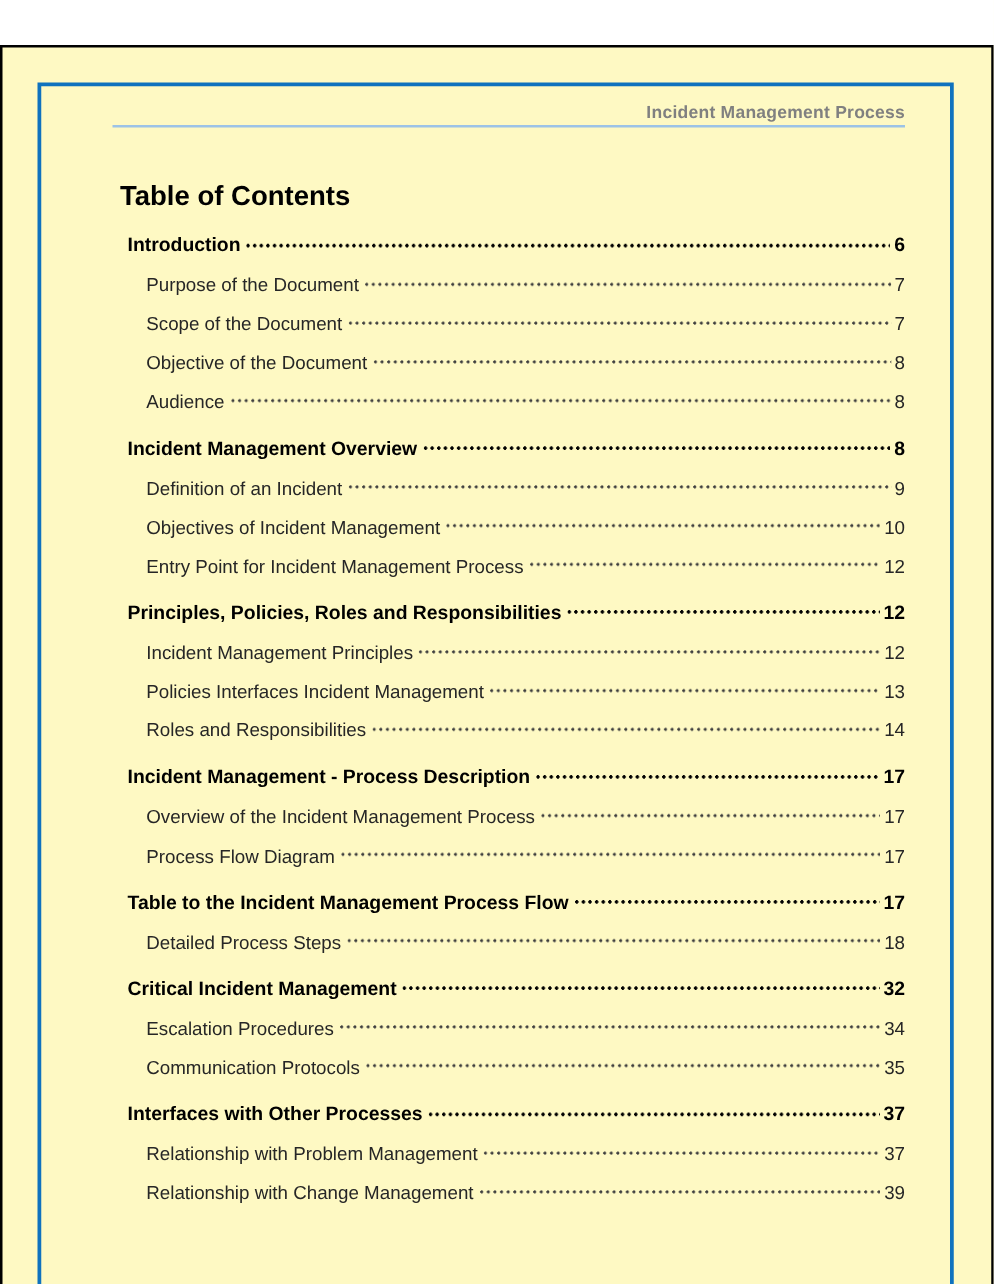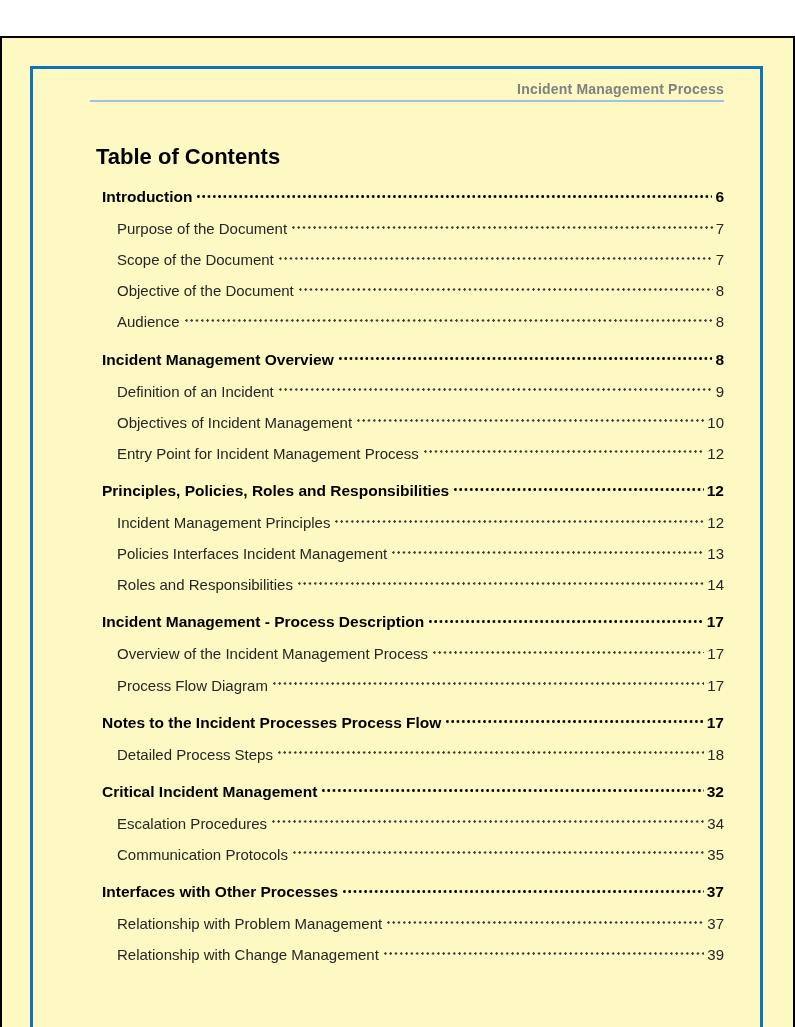--- a/index.html
+++ b/index.html
@@ -210,21 +210,21 @@
       <span class="toc-label">Overview of the Incident Management Process</span>
       <span class="leader"></span>
       <span class="toc-page">17</span>
     </div>
       <div class="toc-row l2">
       <span class="toc-label">Process Flow Diagram</span>
       <span class="leader"></span>
       <span class="toc-page">17</span>
     </div>
       <div class="toc-row l1">
-      <span class="toc-label">Notes to the Incident Processes Process Flow</span>
+      <span class="toc-label">Table to the Incident Management Process Flow</span>
       <span class="leader"></span>
       <span class="toc-page">17</span>
     </div>
       <div class="toc-row l2">
       <span class="toc-label">Detailed Process Steps</span>
       <span class="leader"></span>
       <span class="toc-page">18</span>
     </div>
       <div class="toc-row l1">
       <span class="toc-label">Critical Incident Management</span>

